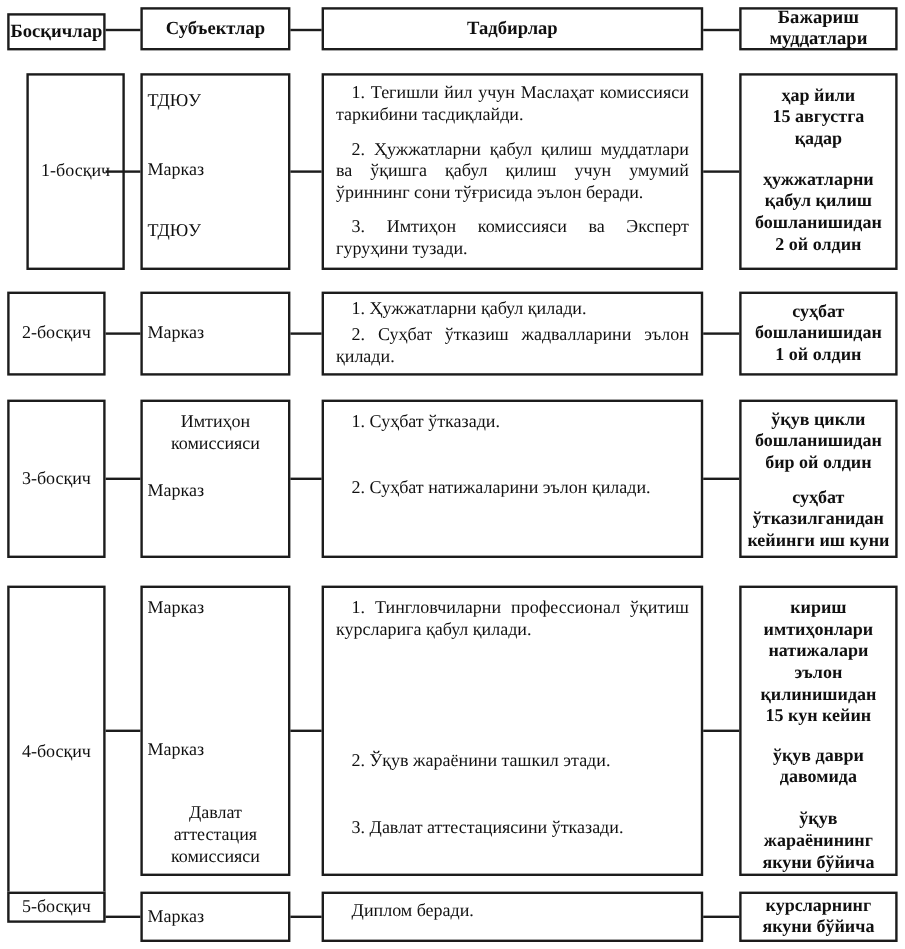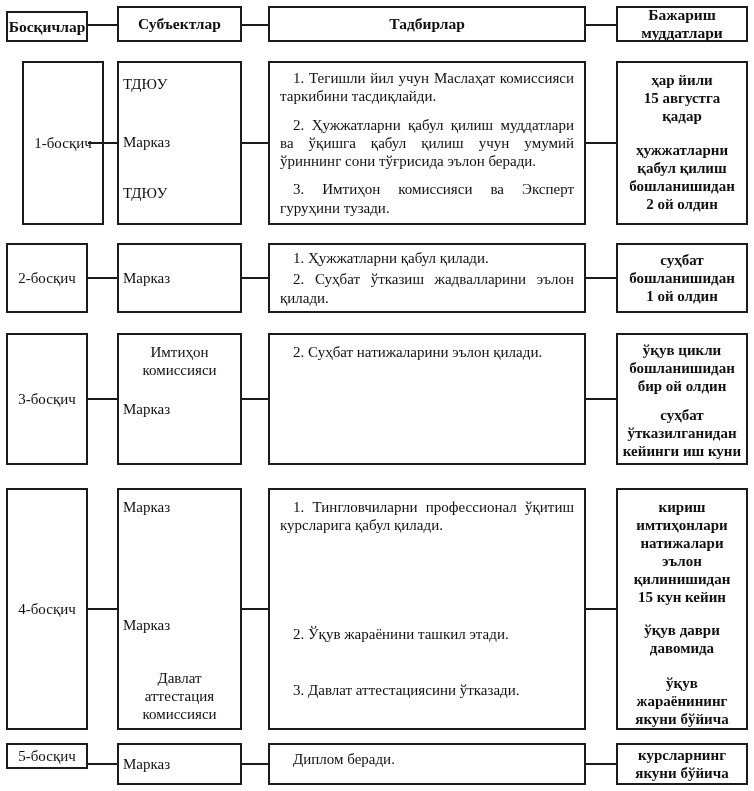--- a/index.html
+++ b/index.html
@@ -155,35 +155,36 @@
   <div class="connector" style="left:88px; top:277px; width:29px;"></div>
   <div class="connector" style="left:242px; top:277px; width:26px;"></div>
   <div class="connector" style="left:586px; top:277px; width:30px;"></div>
 
   <div class="box stage" style="left:6px; top:333px; width:82px; height:132px;">3-босқич</div>
   <div class="box subjects r3-subjects" style="left:117px; top:333px; width:125px; height:132px;">
     <div class="subj">Имтиҳон комиссияси</div>
     <div class="subj">Марказ</div>
   </div>
   <div class="box activities r3-activities" style="left:268px; top:333px; width:318px; height:132px;">
+    <p>1. Суҳбат ўтказади.</p>
     <p>2. Суҳбат натижаларини эълон қилади.</p>
   </div>
   <div class="box deadlines r3-deadlines" style="left:616px; top:333px; width:132px; height:132px;">
     <div class="dl-group">ўқув цикли
 бошланишидан
 бир ой олдин</div>
     <div class="dl-group">суҳбат
 ўтказилганидан
 кейинги иш куни</div>
   </div>
   <div class="connector" style="left:88px; top:398px; width:29px;"></div>
   <div class="connector" style="left:242px; top:398px; width:26px;"></div>
   <div class="connector" style="left:586px; top:398px; width:30px;"></div>
 
-  <div class="box stage" style="left:6px; top:488px; width:82px; height:242px;">4-босқич</div>
+  <div class="box stage" style="left:6px; top:488px; width:82px; height:279px;">4-босқич</div>
   <div class="box subjects r4-subjects" style="left:117px; top:488px; width:125px; height:242px;">
     <div class="subj">Марказ</div>
     <div class="subj">Марказ</div>
     <div class="subj">Давлат аттестация комиссияси</div>
   </div>
   <div class="box activities r4-activities" style="left:268px; top:488px; width:318px; height:242px;">
     <p>1. Тингловчиларни профессионал ўқитиш курсларига қабул қилади.</p>
     <p>2. Ўқув жараёнини ташкил этади.</p>
     <p>3. Давлат аттестациясини ўтказади.</p>
   </div>

